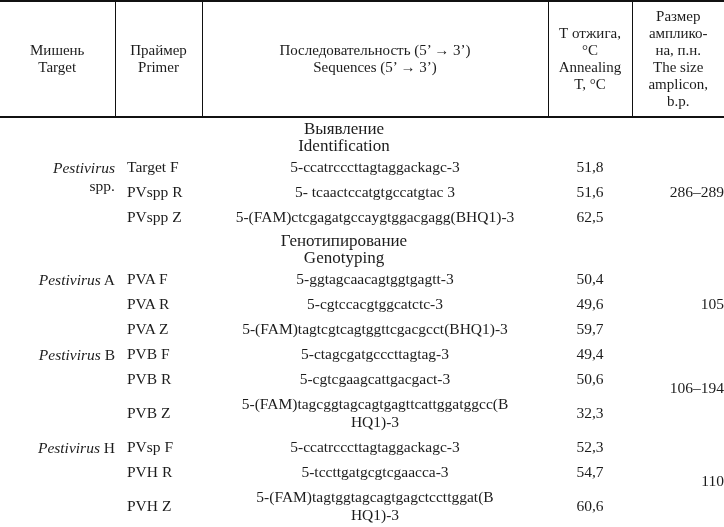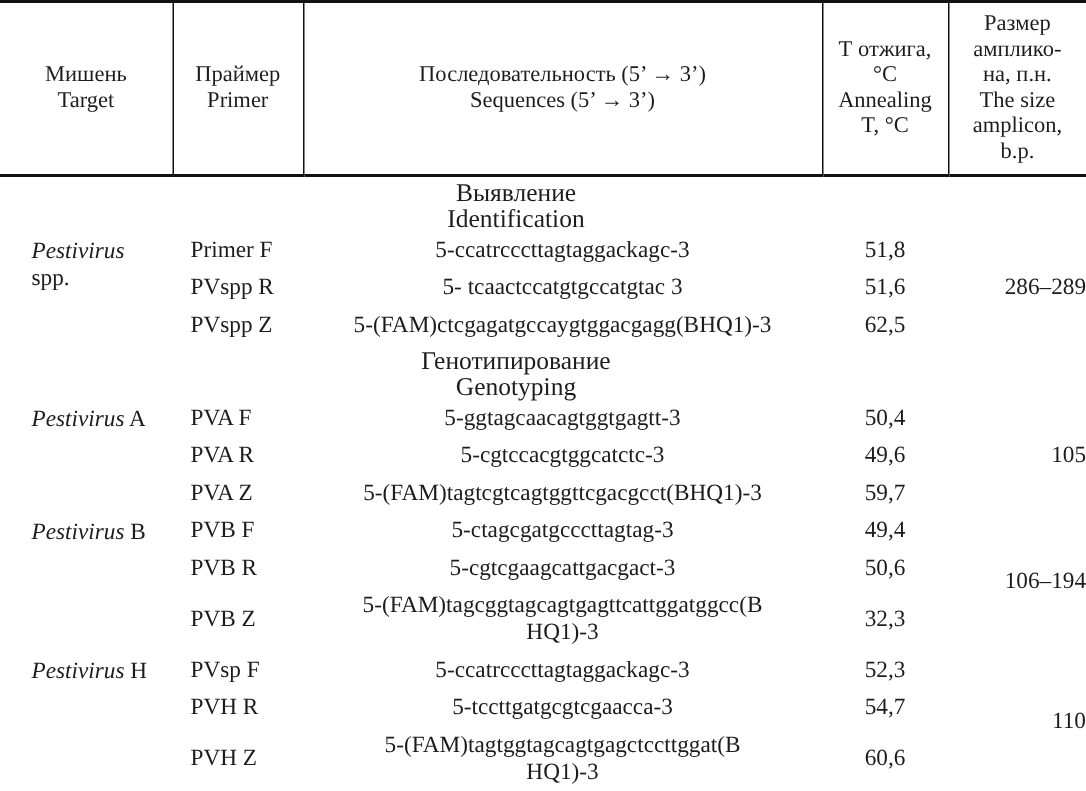--- a/index.html
+++ b/index.html
@@ -46,21 +46,21 @@
   }
   tr.section-row td {
     text-align: center;
     padding: 2px 36px 1px 0; 
     white-space: pre-line;
     font-size: 17px;
     line-height: 17px;
   }
   td.target-cell {
     vertical-align: top;
-    text-align: left;
+    text-align: right;
     padding-left: 21px;
     padding-top: 4px;
     margin-top: 24px;
   }
   td.target-cell .genus { font-style: italic; }
   td.primer-cell { text-align: left; padding-left: 12px; }
   td.seq-cell    { text-align: center; white-space: pre-line; margin-top: 20px; }
   td.temp-cell   { text-align: center; }
   td.amp-cell    { text-align: right; vertical-align: middle; }
 </style>
@@ -97,21 +97,21 @@
       </tr>
     </thead>
     <tbody>
 
       <tr class="section-row">
         <td colspan="5">Выявление
 Identification</td>
       </tr>
       <tr>
         <td class="target-cell" rowspan="3"><span class="genus">Pestivirus</span><br><span>spp.</span></td>
-        <td class="primer-cell">Primer F</td>
+        <td class="primer-cell">Target F</td>
         <td class="seq-cell">5-ccatrcccttagtaggackagc-3</td>
         <td class="temp-cell">51,8</td>
         <td class="amp-cell" rowspan="3">286–289</td>
       </tr>
       <tr>
         <td class="primer-cell">PVspp R</td>
         <td class="seq-cell">5- tcaactccatgtgccatgtac 3</td>
         <td class="temp-cell">51,6</td>
       </tr>
       <tr>

